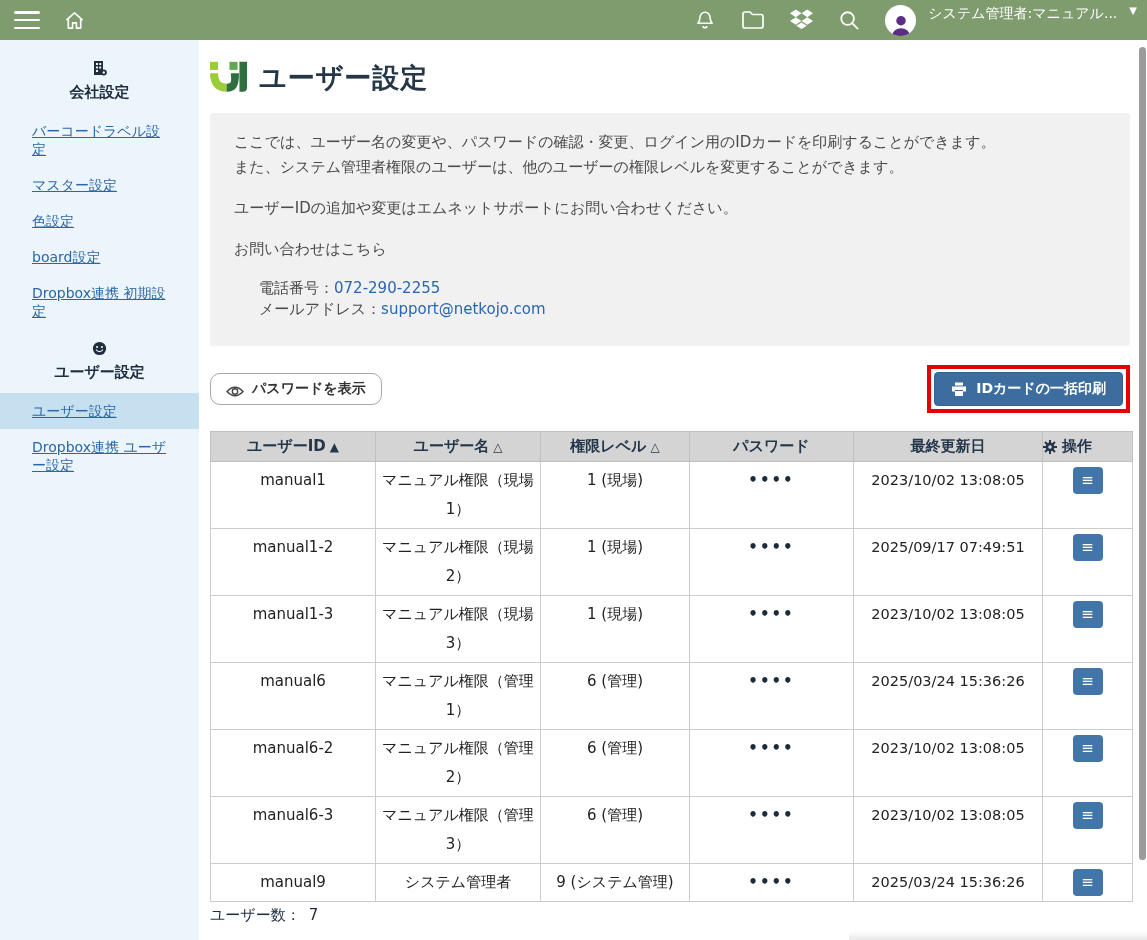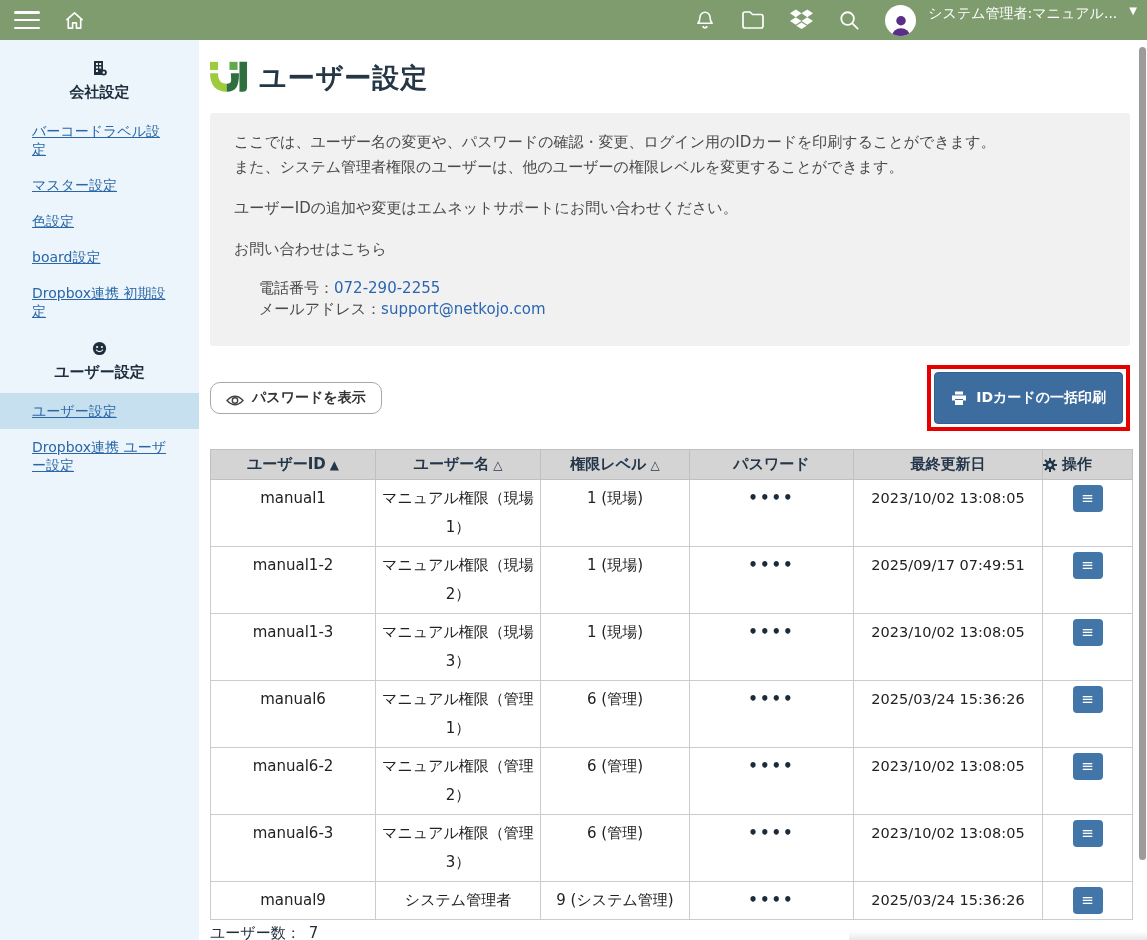--- a/index.html
+++ b/index.html
@@ -57,21 +57,21 @@
   .show-pass-btn {
     display:inline-flex; align-items:flex-end; gap:8px; background:#fff;
     border:1px solid #a7a7a7; border-radius:10px; padding:6px 15px;
     font-size:14px; font-weight:bold; color:#333; cursor:pointer;
     font-family:inherit;
   }
   .red-annotation { border:4px solid #e60000; padding:3px; }
   .print-btn {
     display:inline-flex; align-items:center; gap:9px;
     background:#3d6c9e; color:#fff; border:1px solid #35608d; border-radius:4px;
-    padding:16px 16px; font-size:14px; font-weight:bold; cursor:pointer;
+    padding:7px 16px; font-size:14px; font-weight:bold; cursor:pointer;
     font-family:inherit;
   }
 
   
   table.user-table { border-collapse:collapse; table-layout:fixed; width:922px; margin-top:18px; }
   .user-table th {
     background:#d4d4d4; border:1px solid #c0c0c0; height:30px;
     font-size:15px; font-weight:bold; color:#24364a; padding:2px 0; white-space:nowrap;
   }
   .user-table th .sort { font-size:12px; margin-left:4px; }

